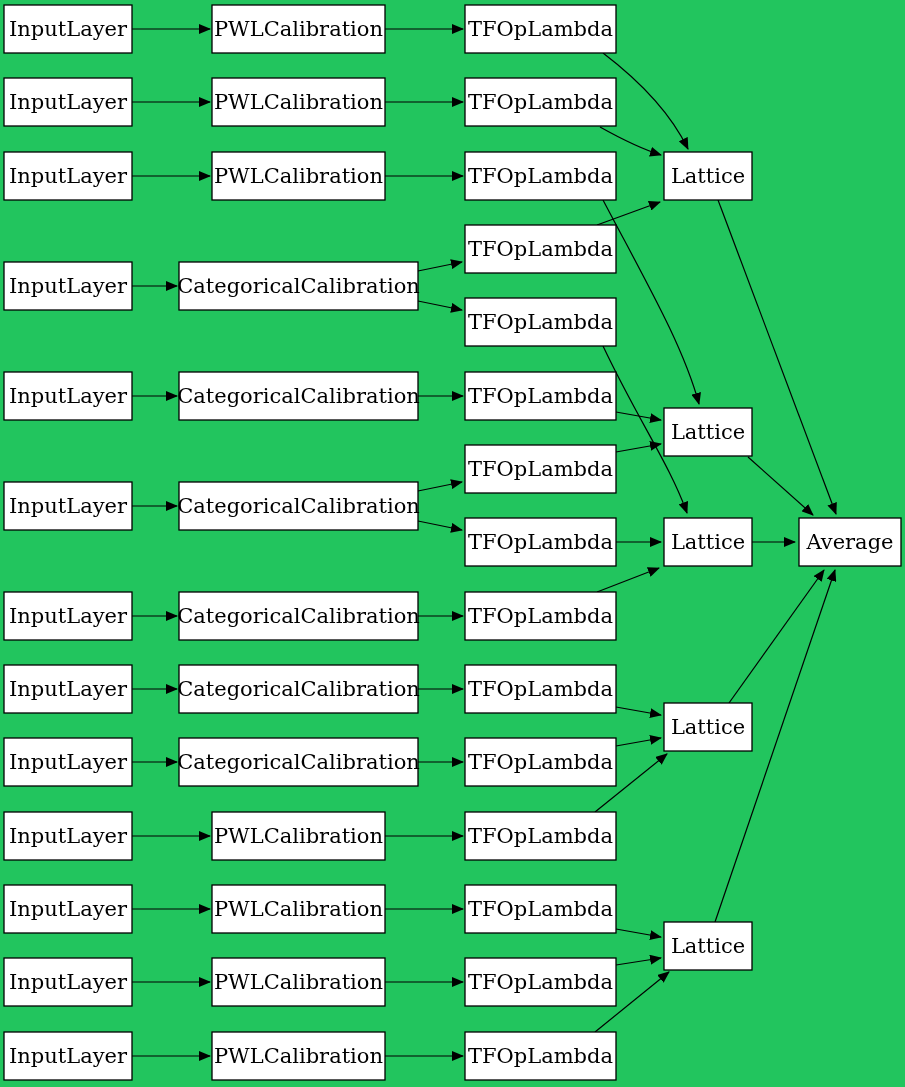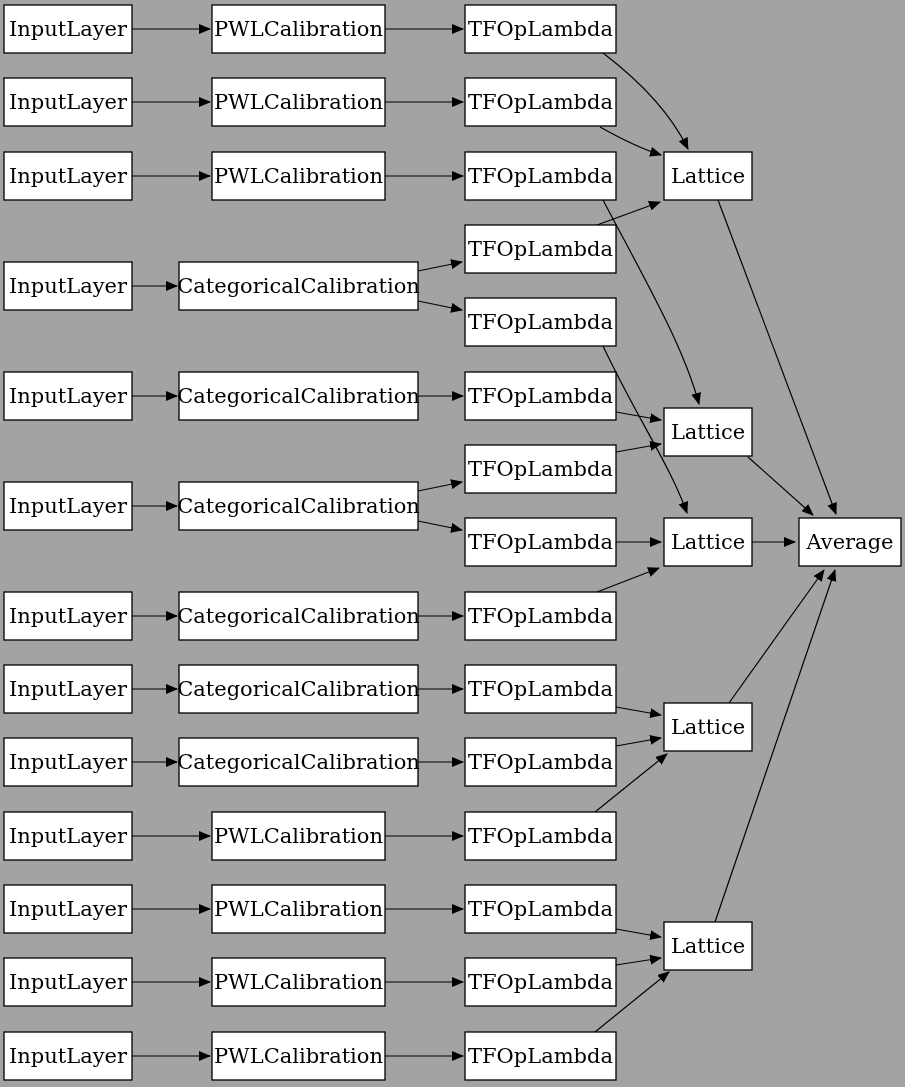--- a/index.html
+++ b/index.html
@@ -3,21 +3,21 @@
 <meta charset="utf-8">
 <style>
   html, body {
     margin: 0;
     padding: 0;
     background: #ffffff;
   }
   .canvas-wrap {
     width: 905px;
     height: 1087px;
-    background: #a3a3a3;
+    background: #22c55e;
     position: relative;
   }
   svg {
     display: block;
   }
   .node-box {
     fill: #ffffff;
     stroke: #000000;
     stroke-width: 1.3px;
   }

